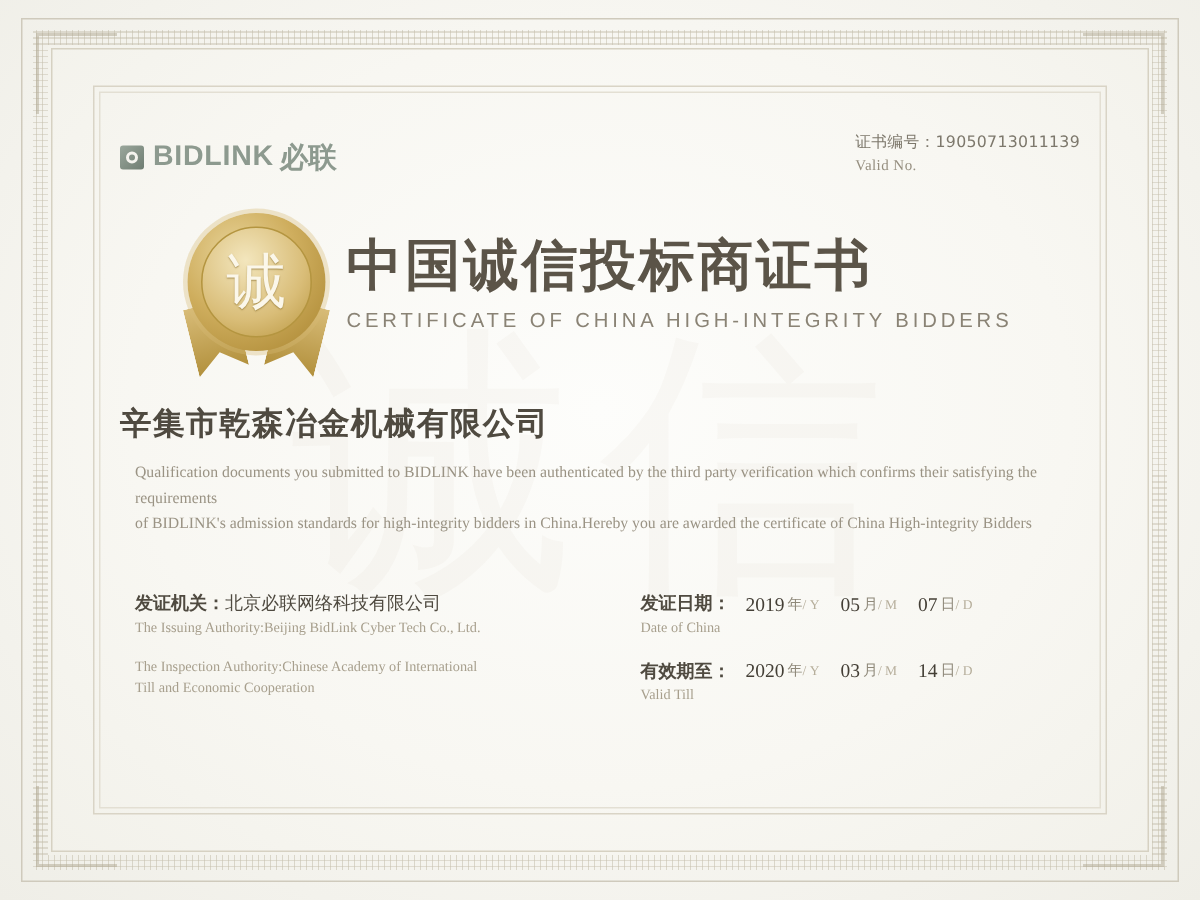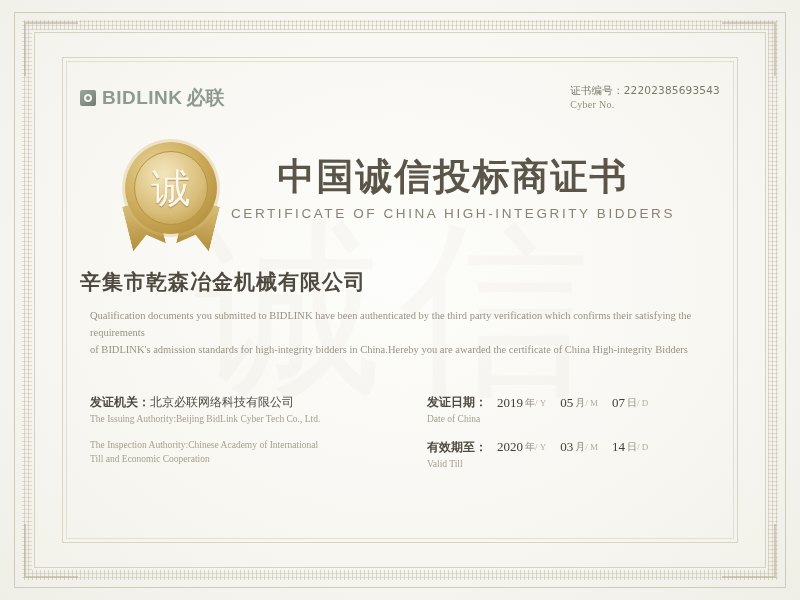--- a/index.html
+++ b/index.html
@@ -97,21 +97,21 @@
     left: 80px;
     right: 80px;
     top: 78px;
     bottom: 80px;
   }
 
   
   .header {
     display: flex;
     justify-content: space-between;
-    align-items: center;
+    align-items: flex-end;
     height: 40px;
   }
   .logo {
     display: flex;
     align-items: center;
     gap: 2px;
   }
   .logo-mark {
     display: inline-block;
     width: 16px;
@@ -209,21 +209,21 @@
     left: 2px;
     clip-path: polygon(0 0, 100% 0, 100% 100%, 50% 72%, 0 100%);
     transform: rotate(-14deg);
   }
   .ribbon-right {
     right: 2px;
     clip-path: polygon(0 0, 100% 0, 100% 100%, 50% 72%, 0 100%);
     transform: rotate(14deg);
   }
 
-  .titles { text-align: center; }
+  .titles { }
   .title-cn {
     font-family: "DejaVu Serif", serif;
     font-size: 37px;
     font-weight: bold;
     color: #5b5448;
     letter-spacing: 2px;
     line-height: 1.15;
     white-space: nowrap;
   }
   .title-en {
@@ -344,23 +344,23 @@
   <div class="content">
 
     <div class="header">
       <div class="logo">
         <span class="logo-mark"></span>
         <span class="logo-en">BIDLINK</span>
         <span class="logo-cn">必联</span>
       </div>
       <div class="serial">
         <div class="serial-line1">
-          <span>证书编号：</span><span>22202385693543</span>
-        </div>
-        <div class="serial-line2">Cyber No.</div>
+          <span>证书编号：</span><span>19050713011139</span>
+        </div>
+        <div class="serial-line2">Valid No.</div>
       </div>
     </div>
 
     <div class="title-block">
       <div class="seal">
         <div class="ribbon-left"></div>
         <div class="ribbon-right"></div>
         <div class="seal-ring"></div>
         <div class="seal-inner">
           <span class="seal-char">诚</span>

